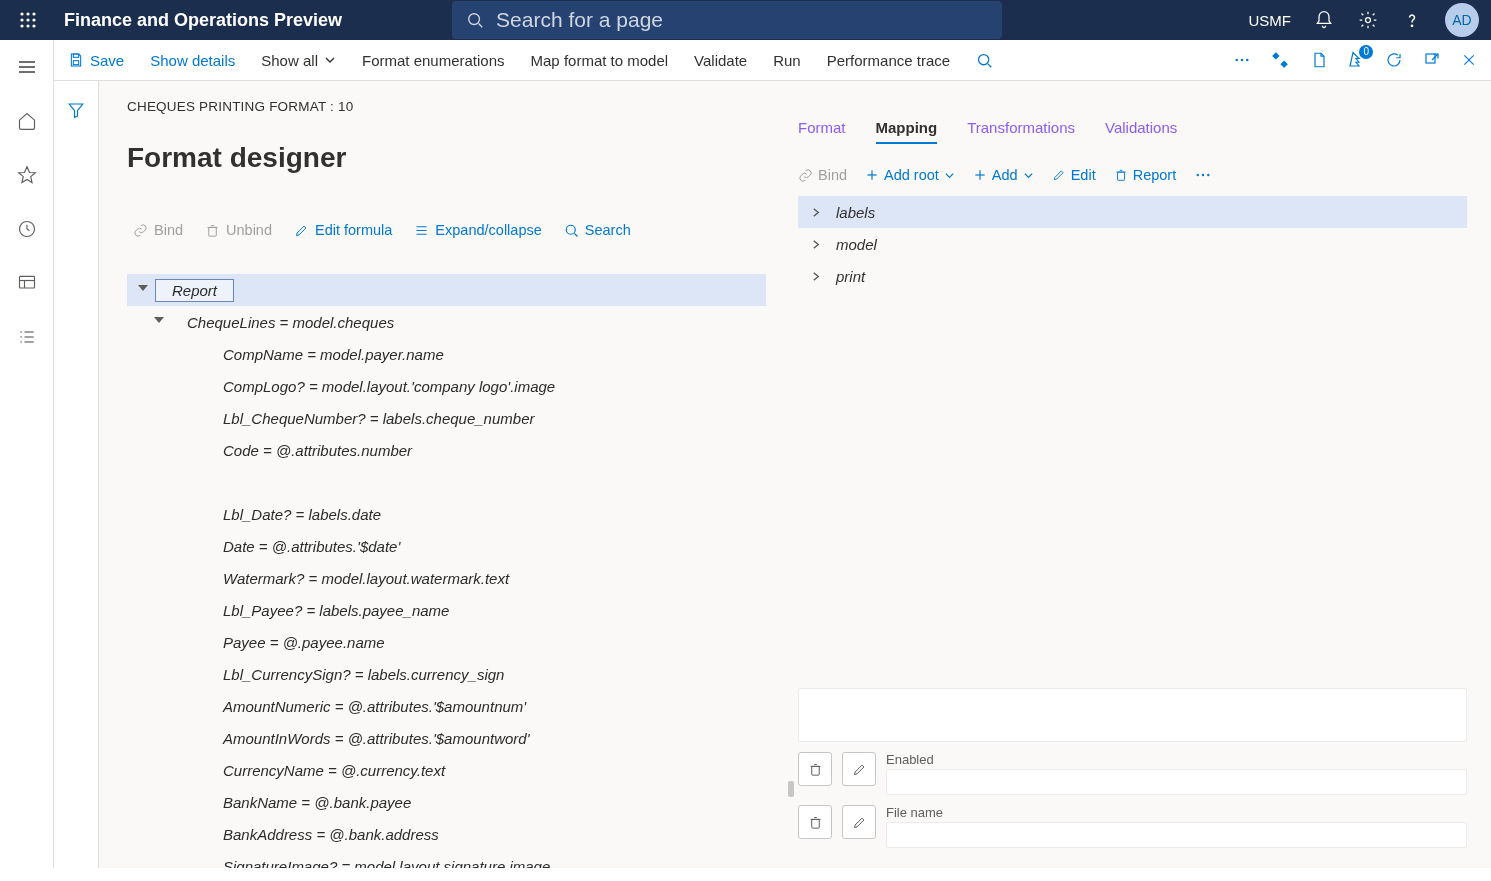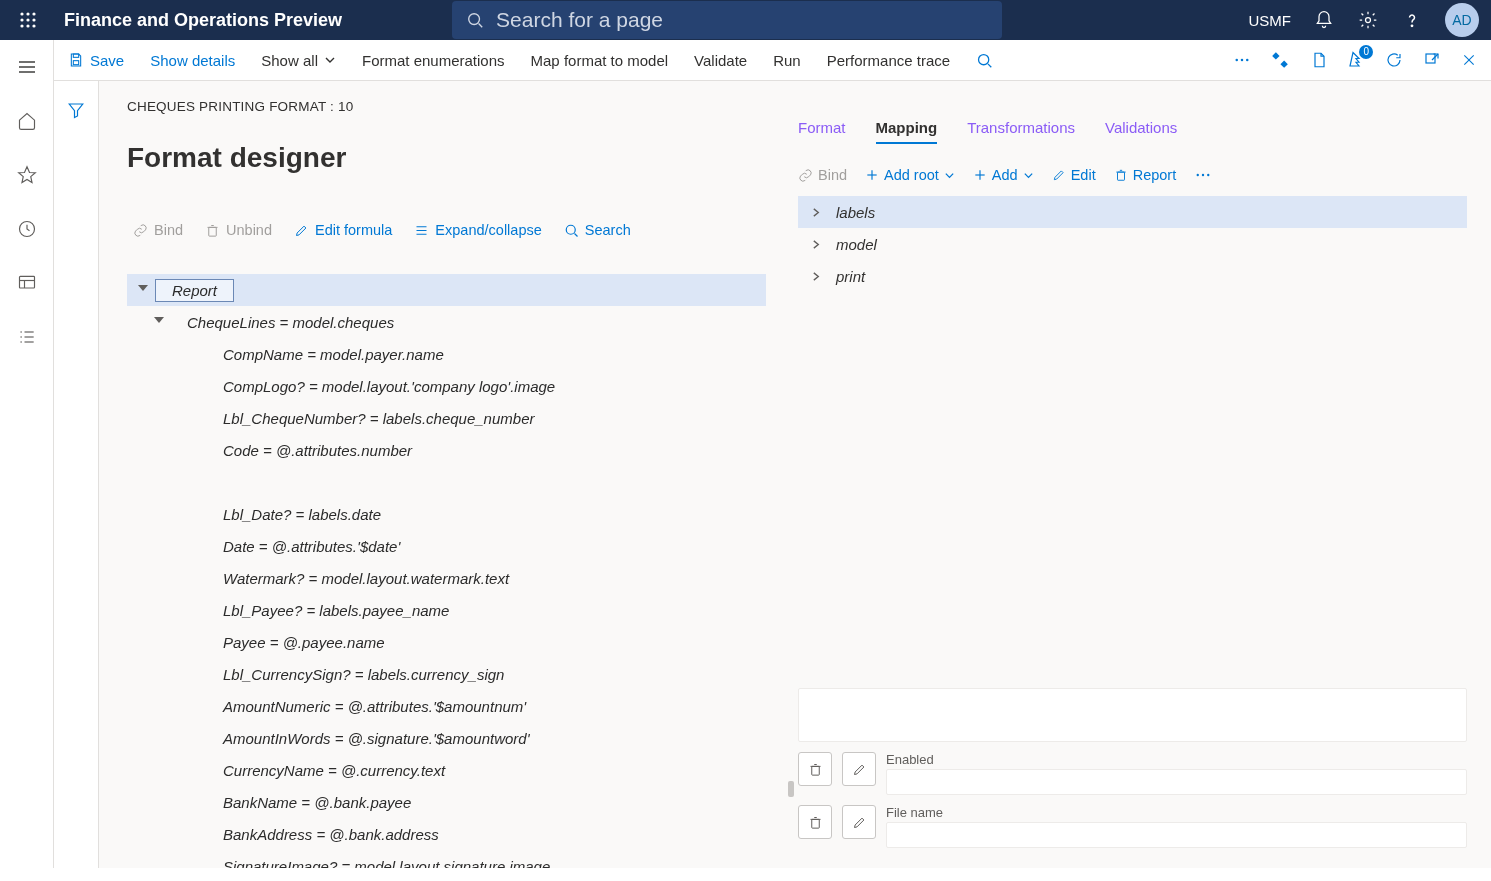--- a/index.html
+++ b/index.html
@@ -398,21 +398,21 @@
               <div class="tree-row indent-2">
                 <span class="twisty"></span>
                 <span class="label">Lbl_CurrencySign? = labels.currency_sign</span>
               </div>
               <div class="tree-row indent-2">
                 <span class="twisty"></span>
                 <span class="label">AmountNumeric = @.attributes.'$amountnum'</span>
               </div>
               <div class="tree-row indent-2">
                 <span class="twisty"></span>
-                <span class="label">AmountInWords = @.signature.'$amountword'</span>
+                <span class="label">AmountInWords = @.attributes.'$amountword'</span>
               </div>
               <div class="tree-row indent-2">
                 <span class="twisty"></span>
                 <span class="label">CurrencyName = @.currency.text</span>
               </div>
               <div class="tree-row indent-2">
                 <span class="twisty"></span>
                 <span class="label">BankName = @.bank.payee</span>
               </div>
               <div class="tree-row indent-2">

